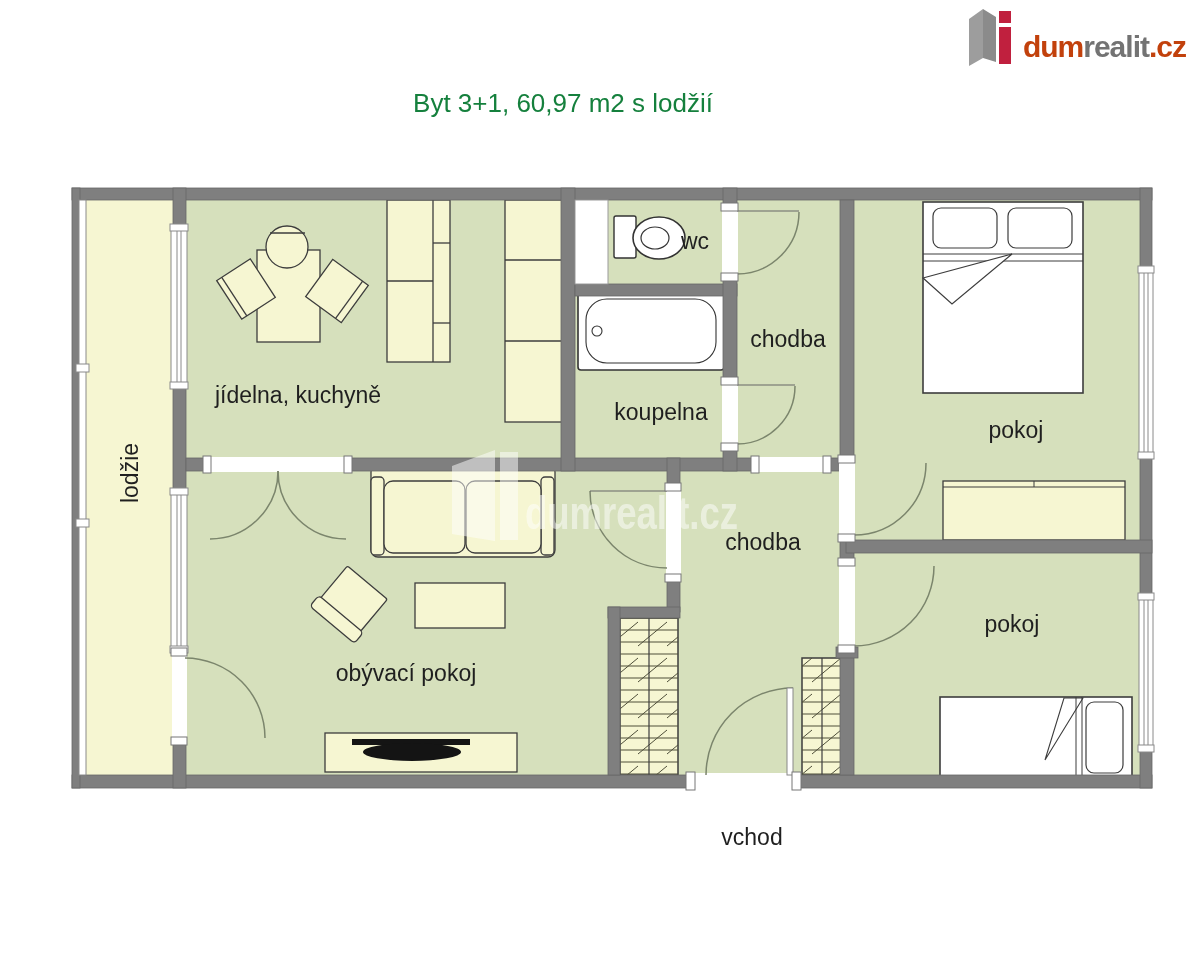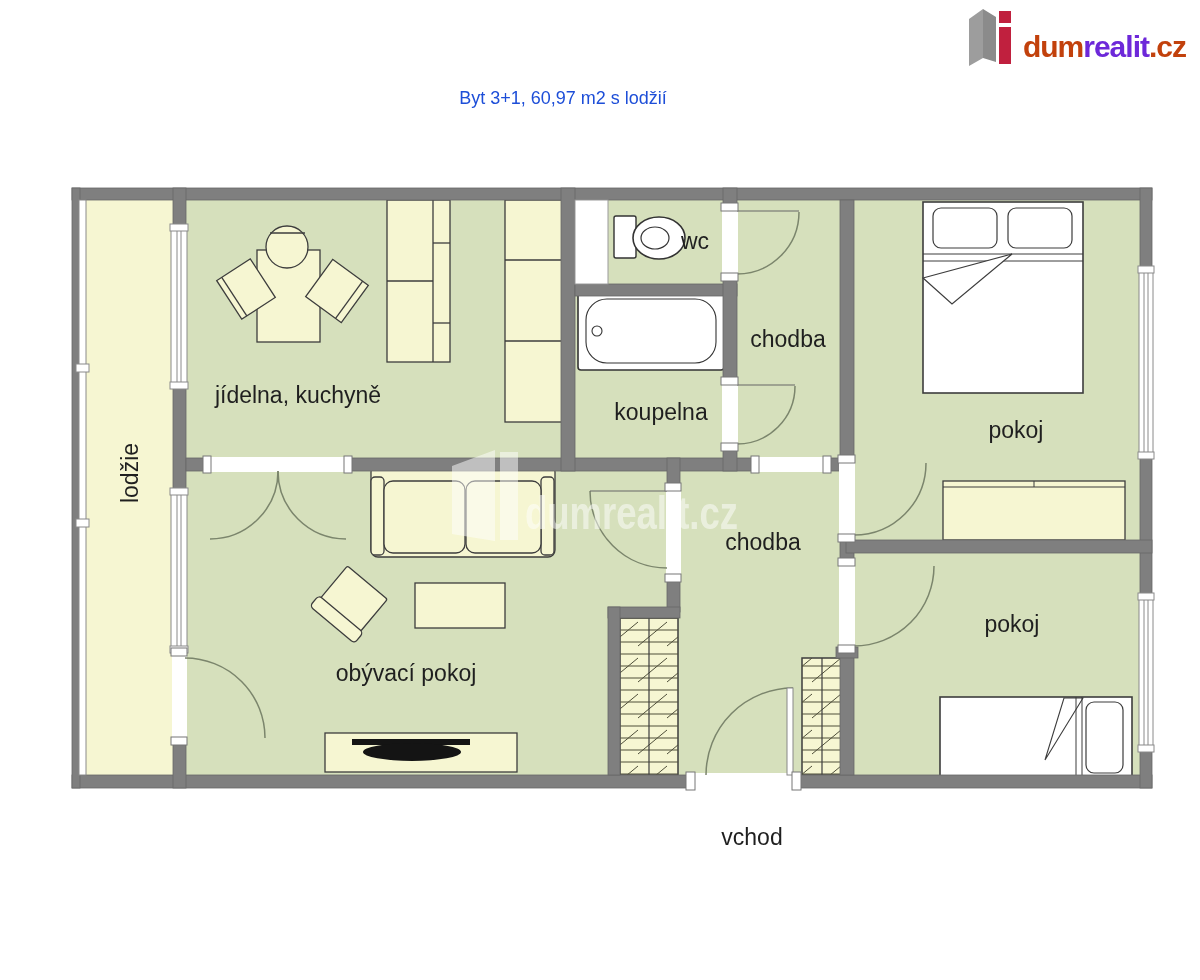--- a/index.html
+++ b/index.html
@@ -3,23 +3,23 @@
 <meta charset="utf-8">
 <style>
   html,body{margin:0;padding:0;}
   body{width:1200px;height:980px;background:#ffffff;position:relative;overflow:hidden;
        font-family:"Liberation Sans", sans-serif;}
   .page{position:absolute;inset:0;}
   .logo{position:absolute;top:8px;right:14px;display:flex;align-items:flex-end;gap:9px;}
   .logo-text{font-size:30px;font-weight:700;letter-spacing:-1px;line-height:1;
              margin-bottom:6px;white-space:nowrap;}
   .logo-gray{color:#c2410c;}
-  .logo-red{color:#6d28d9;}
+  .logo-red{color:#737373;}
   .title{position:absolute;top:88px;left:0;width:1126px;text-align:center;
-         font-size:18px;color:#1d4ed8;}
+         font-size:26px;color:#15803d;}
   svg text{font-family:"Liberation Sans", sans-serif;}
   .room-label{font-size:23px;fill:#1f1f1f;}
 </style>
 </head>
 <body>
 
 <div class="page">
 
   <div class="logo">
     <svg width="46" height="60" viewBox="0 0 46 60">

